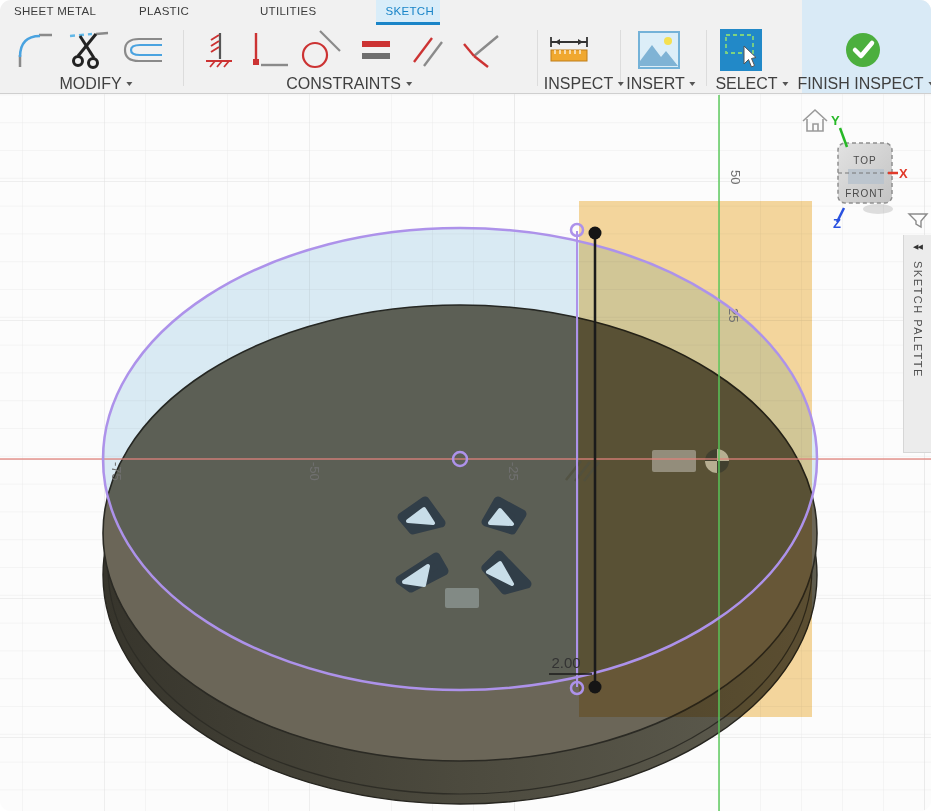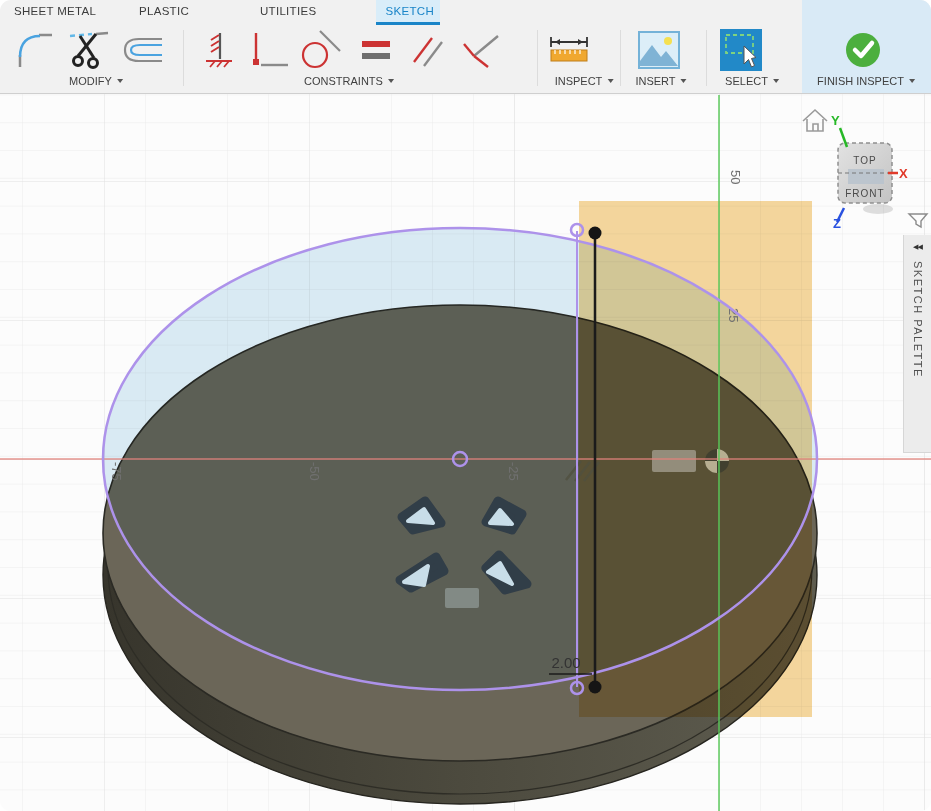--- a/index.html
+++ b/index.html
@@ -9,21 +9,21 @@
   
   #header{position:absolute;left:0;top:0;width:931px;height:94px;background:#f1f1f1;
           border-bottom:1px solid #cfcfcf;box-sizing:border-box;}
   #finish-bg{position:absolute;left:802px;top:0;width:129px;height:93px;background:#d9eaf6;}
   .tab{position:absolute;top:0;height:25px;line-height:22px;font-size:11.5px;color:#3c3c3c;
        letter-spacing:.3px;padding:0 6px;cursor:default;white-space:nowrap;}
   .tab.active{color:#1a85c8;background:#d9edf9;}
   .tab.active .underline{position:absolute;left:0;right:0;bottom:0;height:3px;background:#1a85c8;}
   .icon-btn{position:absolute;top:29px;width:44px;height:42px;display:flex;align-items:center;justify-content:center;}
   .sep{position:absolute;top:30px;height:56px;width:1px;background:#dcdcdc;}
-  .grp-label{position:absolute;top:75px;transform:translateX(-50%);font-size:11px;color:#404040;
+  .grp-label{position:absolute;top:75px;transform:translateX(-50%);font-size:16px;color:#404040;
              white-space:nowrap;display:flex;align-items:center;}
   .caret{display:inline-block;width:0;height:0;border-left:3.5px solid transparent;
          border-right:3.5px solid transparent;border-top:4px solid #555;margin-left:5px;}
 
   
   #canvas{position:absolute;left:0;top:94px;width:931px;height:717px;}
   #canvas svg{display:block;isolation:isolate;}
   .blend{mix-blend-mode:multiply;}
 
   

